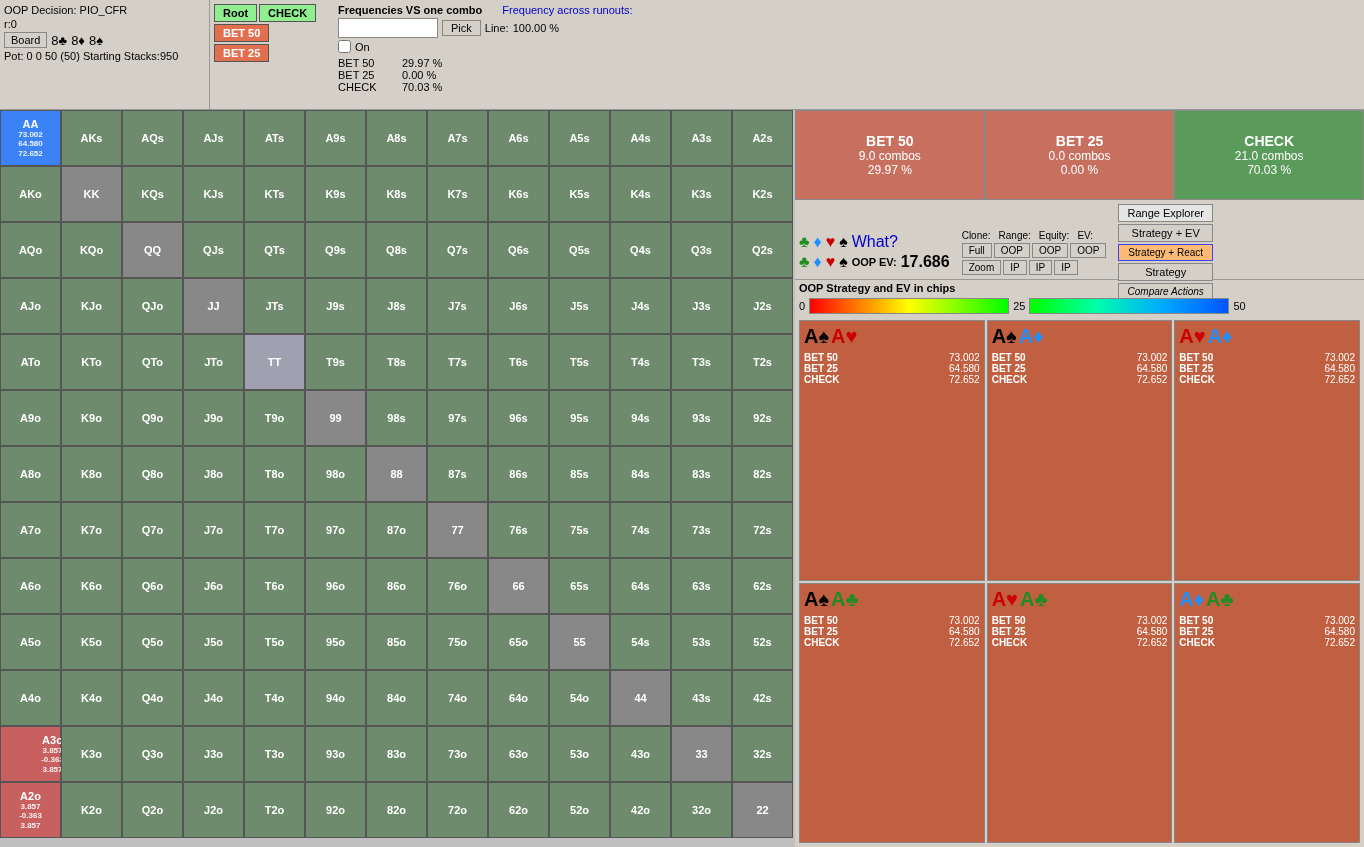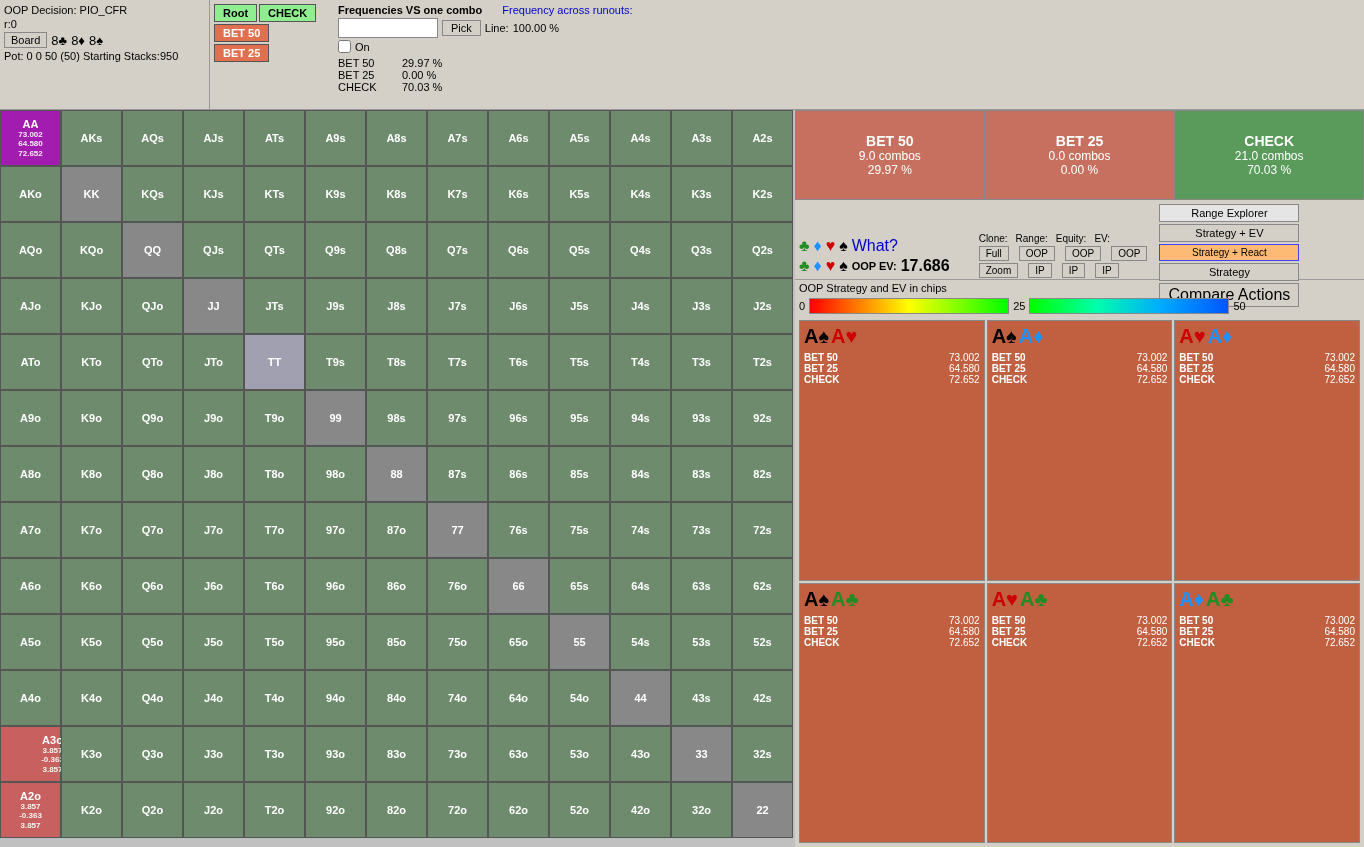--- a/index.html
+++ b/index.html
@@ -33,21 +33,21 @@
     .freq-label { width: 60px; color: #000; }
     .freq-value { color: #000; }
 
     #main { display: flex; height: 737px; }
     #matrix-panel { width: 795px; overflow: hidden; }
     #matrix-grid { display: grid; grid-template-columns: repeat(13, 61px); grid-template-rows: repeat(13, 56px); }
     .cell { border: 1px solid #555; display: flex; flex-direction: column; justify-content: center; align-items: center; font-size: 10px; font-weight: bold; cursor: pointer; position: relative; }
     .cell-label { font-size: 11px; font-weight: bold; }
     .cell-default { background: #6e8b6e; color: #fff; }
     .cell-pair { background: #888888; color: #fff; }
-    .cell-aa { background: #a21caf; color: #fff; }
+    .cell-aa { background: #3b82f6; color: #fff; }
     .cell-a3o { background: #c86060; color: #fff; padding-left: 44px; }
     .cell-a2o { background: #c86060; color: #fff; }
     .cell-tt { background: #a0a0b0; color: #fff; }
     .cell-values { font-size: 8px; line-height: 1.2; color: rgba(255,255,255,0.9); text-align: center; }
 
     #right-panel { flex: 1; display: flex; flex-direction: column; background: #d4d0c8; }
     #action-summary { display: flex; height: 90px; }
     .action-box { flex: 1; display: flex; flex-direction: column; justify-content: center; align-items: center; border: 1px solid #888; padding: 4px; }
     .action-box-bet50 { background: #c87060; }
     .action-box-bet25 { background: #c87060; }
@@ -58,29 +58,29 @@
 
     #ev-controls { display: flex; align-items: center; padding: 4px; gap: 4px; flex-wrap: wrap; height: 80px; border-bottom: 1px solid #999; }
     .suit-icon { font-size: 16px; }
     .suit-club { color: #228B22; }
     .suit-diamond { color: #1E90FF; }
     .suit-heart { color: #CC0000; }
     .suit-spade { color: #000000; }
     .what-link { font-size: 16px; color: #0000cc; cursor: pointer; }
     .oop-ev-label { font-size: 11px; font-weight: bold; }
     .oop-ev-value { font-size: 16px; font-weight: bold; }
-    .ev-btn-row { display: flex; gap: 10px; }
+    .ev-btn-row { display: flex; gap: 2px; }
     .ev-btn { padding: 1px 6px; font-size: 10px; background: #d4d0c8; border: 1px solid #888; cursor: pointer; }
     .range-explorer-btn { padding: 2px 8px; font-size: 11px; background: #e5e5e5; border: 1px solid #888; cursor: pointer; }
     .strategy-btn { padding: 2px 8px; font-size: 11px; background: #d4d0c8; border: 1px solid #888; cursor: pointer; }
     .strategy-react-btn { padding: 2px 8px; font-size: 10px; background: #fdba74; border: 1px solid #4040ff; cursor: pointer; }
     .strategy-ev-btn { padding: 2px 8px; font-size: 11px; background: #d4d0c8; border: 1px solid #888; cursor: pointer; }
-    .compare-btn { padding: 2px 8px; font-size: 16px; background: #d4d0c8; border: 1px solid #888; cursor: pointer; }
-
-    #oop-strategy-label { padding: 2px 4px; font-size: 11px; font-weight: normal; }
+    .compare-btn { padding: 2px 8px; font-size: 10px; background: #d4d0c8; border: 1px solid #888; cursor: pointer; font-style: italic; }
+
+    #oop-strategy-label { padding: 2px 4px; font-size: 11px; font-weight: bold; }
     #ev-scale { display: flex; align-items: center; gap: 4px; padding: 2px 4px; }
     .ev-scale-num { font-size: 11px; }
     .ev-gradient { width: 200px; height: 16px; background: linear-gradient(to right, #ff0000, #ff8000, #ffff00, #80ff00, #00ff00); border: 1px solid #888; }
 
     #checkboxes { padding: 2px 4px; }
     .checkbox-row { display: flex; align-items: center; gap: 4px; font-size: 11px; margin: 1px 0; }
 
     #card-grid { display: grid; grid-template-columns: repeat(3, 1fr); gap: 2px; padding: 4px; flex: 1; }
     .card-cell { background: #c06040; border: 1px solid #888; display: flex; flex-direction: column; padding: 4px; }
     .card-header { display: flex; align-items: center; gap: 2px; font-size: 20px; font-weight: bold; margin-bottom: 4px; }
@@ -716,21 +716,21 @@
         </div>
         <div style="display:flex; gap:4px; align-items:center;">
           <span class="suit-icon suit-club">♣</span>
           <span class="suit-icon suit-diamond">♦</span>
           <span class="suit-icon suit-heart">♥</span>
           <span class="suit-icon suit-spade">♠</span>
           <span class="oop-ev-label">OOP EV:</span>
           <span class="oop-ev-value">17.686</span>
         </div>
       </div>
-      <div style="display:flex; flex-direction:column; gap:2px; margin-left: 25px;">
+      <div style="display:flex; flex-direction:column; gap:2px; margin-left: 8px;">
         <div style="font-size:10px; display:flex; gap:8px;">
           <span>Clone:</span>
           <span>Range:</span>
           <span>Equity:</span>
           <span>EV:</span>
         </div>
         <div class="ev-btn-row">
           <button class="ev-btn">Full</button>
           <button class="ev-btn">OOP</button>
           <button class="ev-btn">OOP</button>

